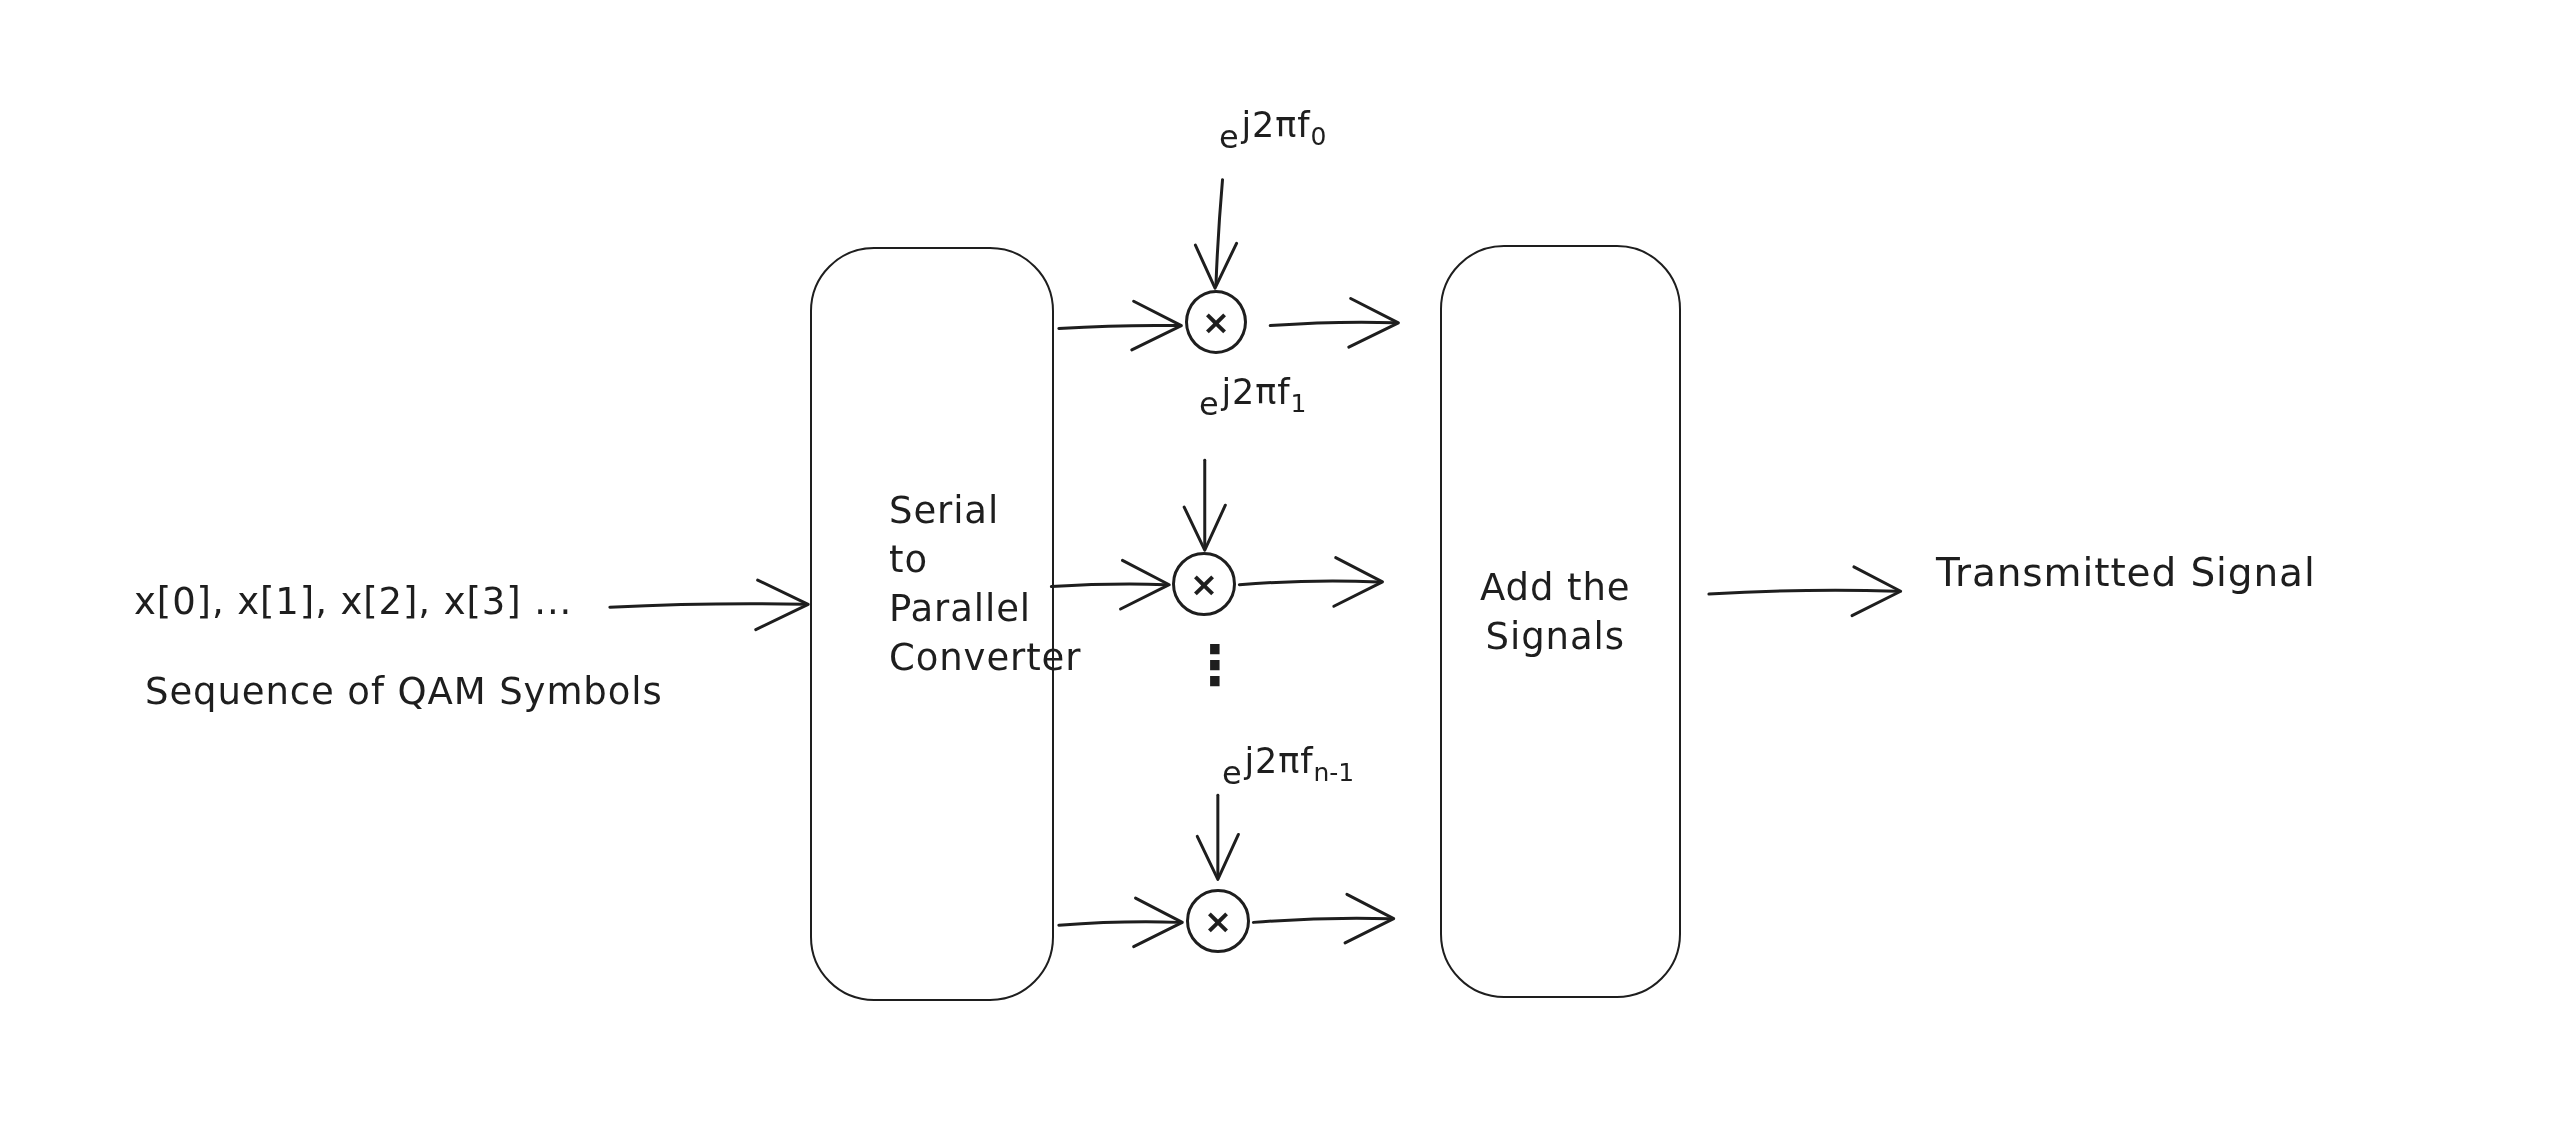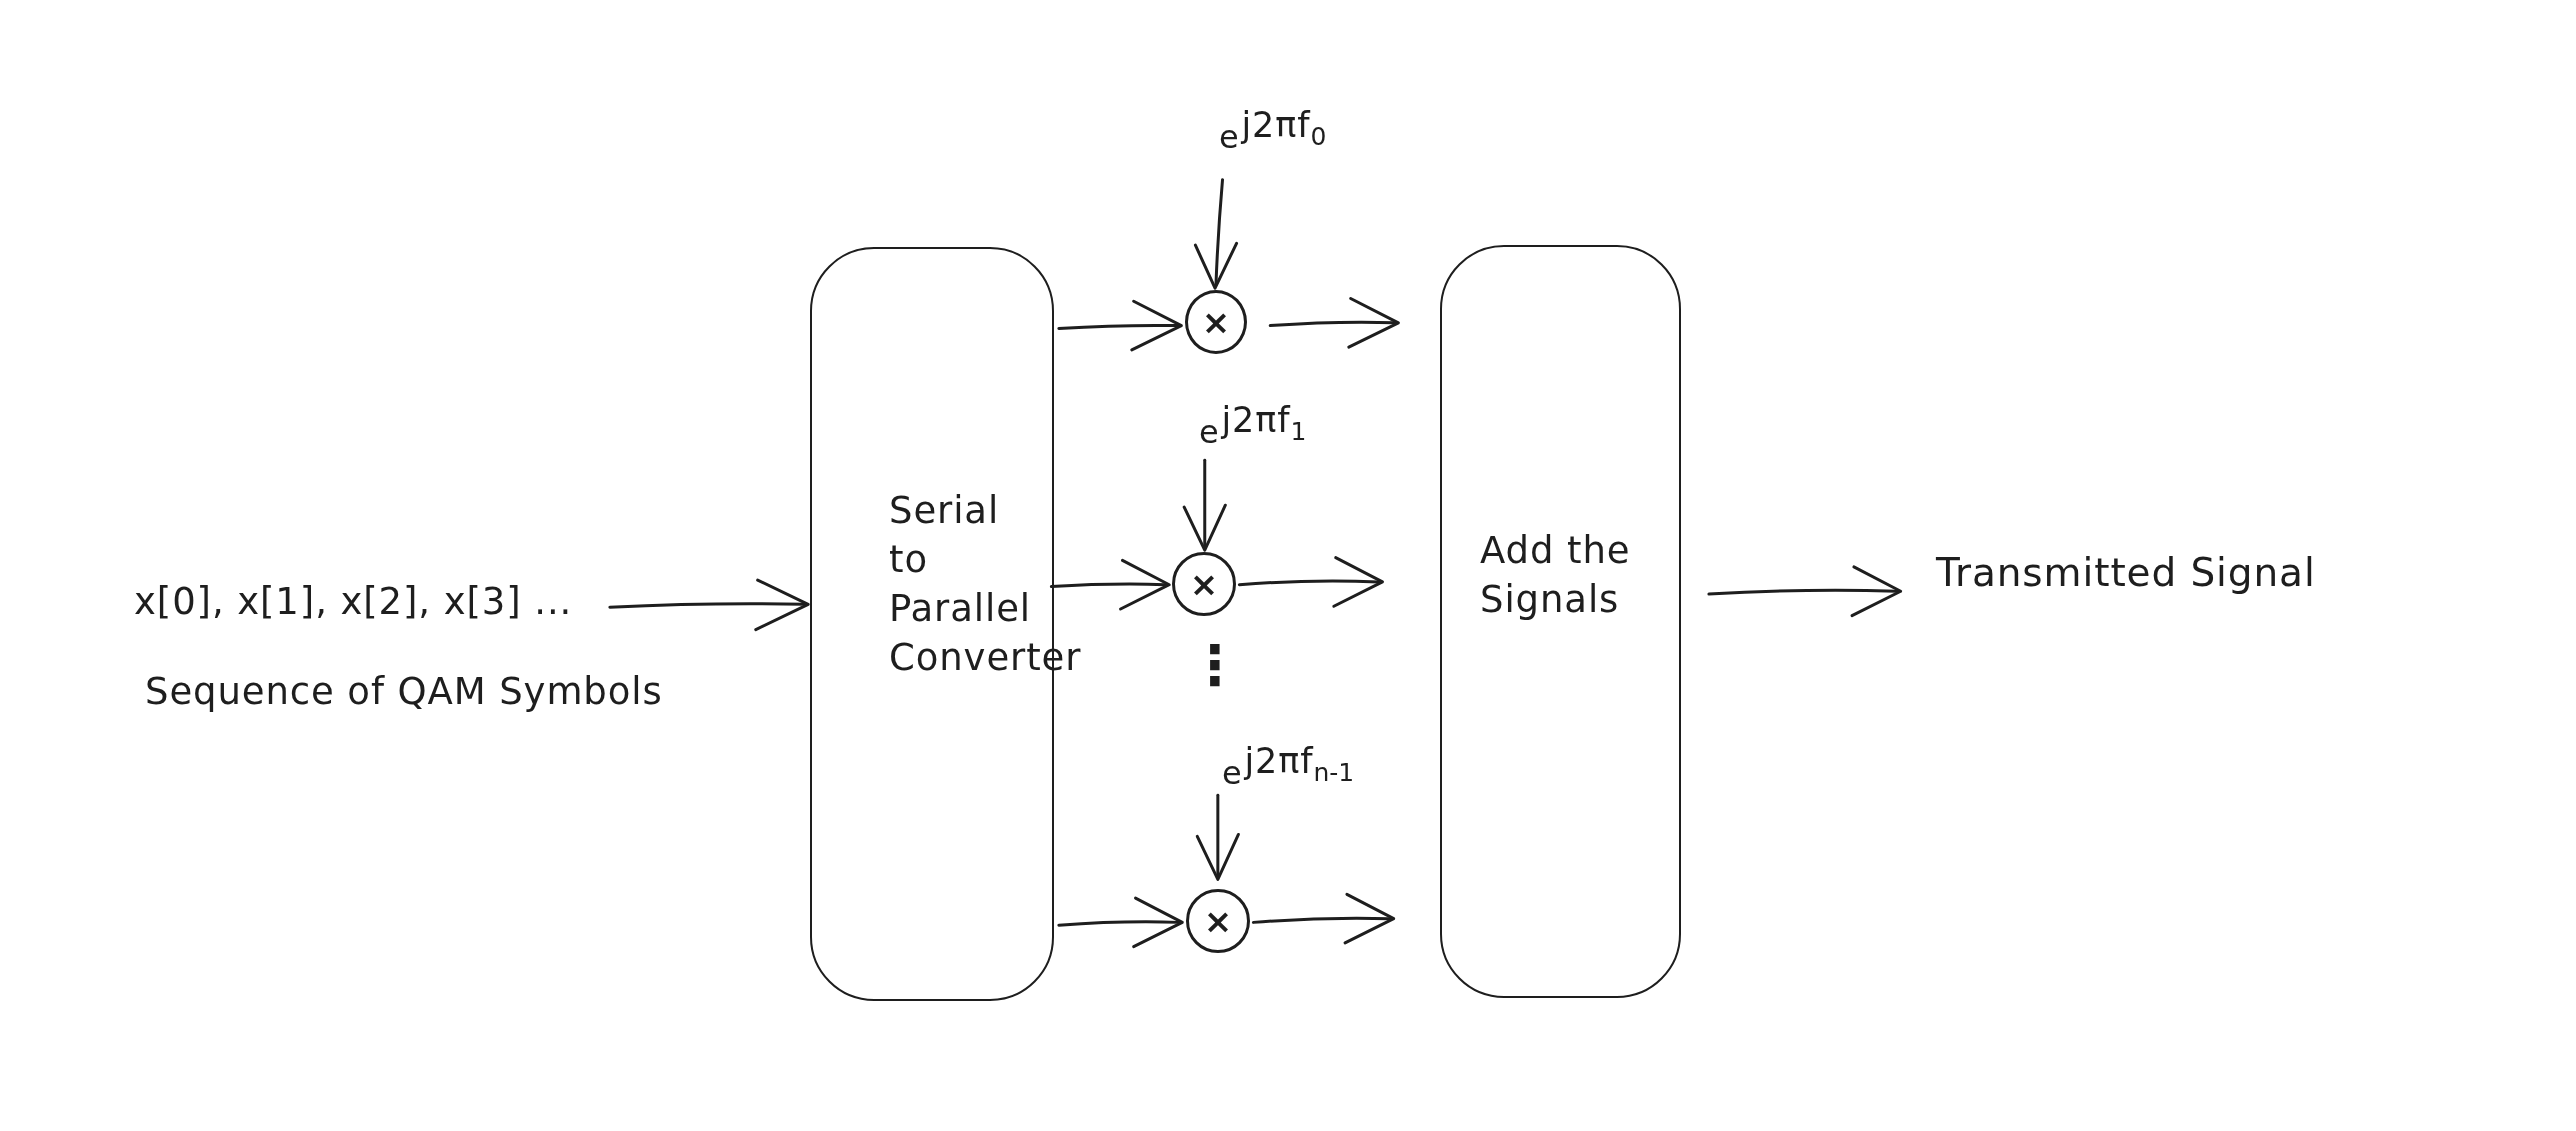--- a/index.html
+++ b/index.html
@@ -12,21 +12,21 @@
   
   .block {
     position:absolute; box-sizing:border-box; background:#ffffff;
     border:2.8px solid #1e1e1e; border-radius:64px;
   }
   .block-sp { left:810px; top:247px; width:244px; height:754px; }
   .block-add { left:1440px; top:245px; width:241px; height:753px; }
   .block-label { position:absolute; font-size:37px; line-height:49px; letter-spacing:0.9px; }
   .block-label span { display:block; }
   .label-sp { left:845px; top:486px;margin-left:44px; }
-  .label-add { left:1480px; top:526px; }
+  .label-add { left:1480px; top:563px;text-align:center; }
 
   
   svg.arrows { position:absolute; left:0; top:0; width:2576px; height:1132px; }
   svg.arrows path { stroke:#1e1e1e; stroke-width:3.2; fill:none; stroke-linecap:round; stroke-linejoin:round; }
 
   
   .mult {
     position:absolute; box-sizing:border-box; background:#ffffff;
     border:3.3px solid #1e1e1e; border-radius:50%;
     display:flex; align-items:center; justify-content:center;
@@ -35,21 +35,21 @@
   .mult-0 { left:1185px; top:290px; width:62px; height:64px; }
   .mult-1 { left:1172px; top:552px; width:64px; height:64px; }
   .mult-2 { left:1186px; top:889px; width:64px; height:64px; }
 
   
   .exp { position:absolute; white-space:nowrap; }
   .exp-e   { font-size:32px; display:inline-block; transform:translateY(11.2px); }
   .exp-sup { font-size:35px; display:inline-block; margin-left:2.8px; letter-spacing:0.9px; }
   .exp-idx { font-size:25px; display:inline-block; transform:translateY(8.4px); letter-spacing:0; }
   .exp-f0   { left:1219px; top:105px; }
-  .exp-f1   { left:1199px; top:372px;margin-top:28px; }
+  .exp-f1   { left:1199px; top:372px; }
   .exp-fn1  { left:1222px; top:741px; }
 
   
   .vdots { position:absolute; left:1188px; top:625px; font-size:54px; line-height:1.5; font-weight:700; }
 
   
   .t-seq     { left:134px;  top:580px; font-size:37px; }
   .t-caption { left:145px;  top:670px; font-size:37px; }
   .t-out     { left:1936px; top:550px; font-size:39px; }
 </style>

